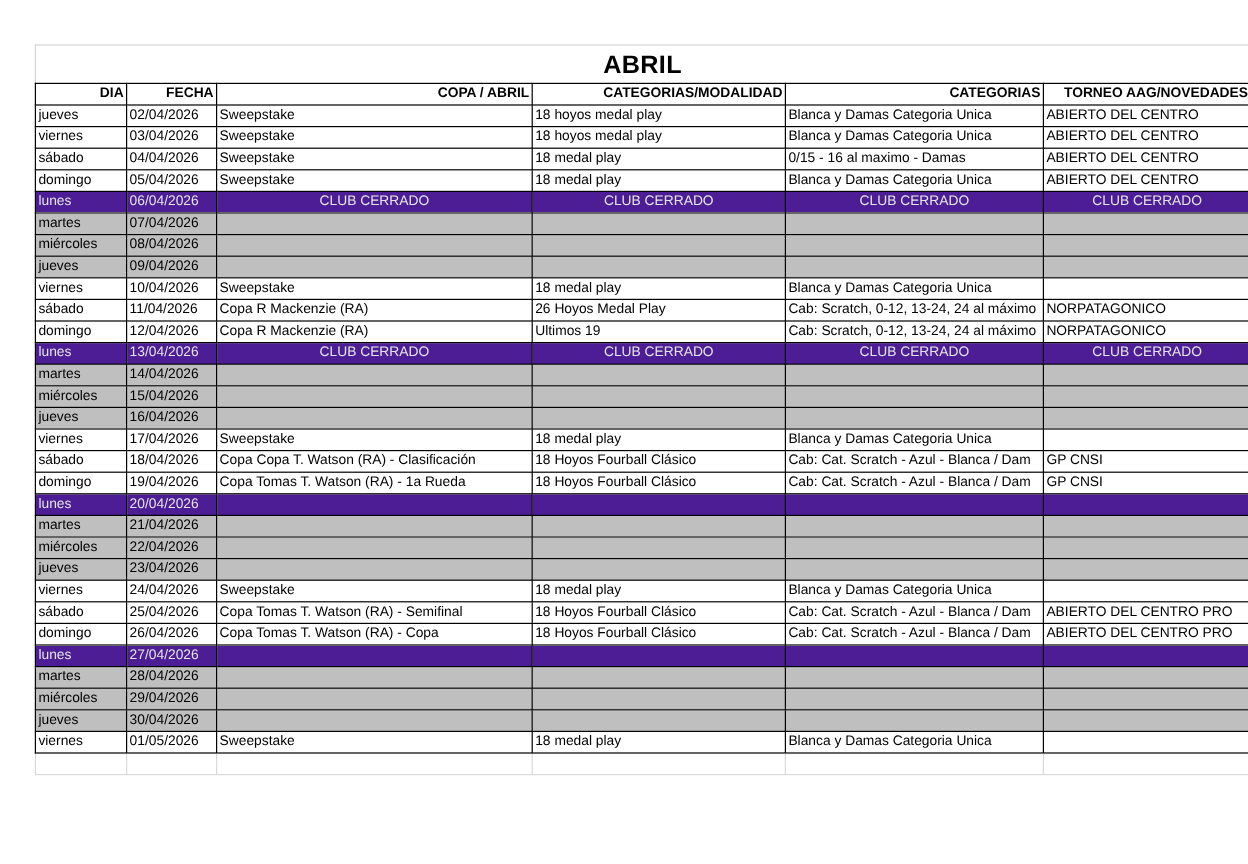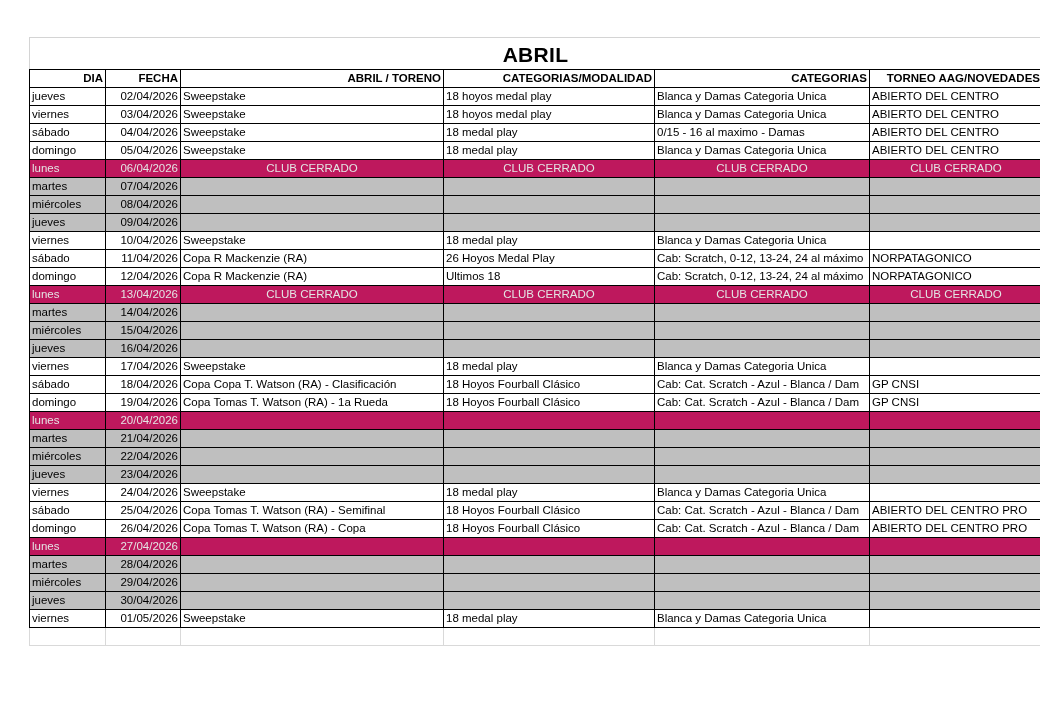--- a/index.html
+++ b/index.html
@@ -6,22 +6,22 @@
   body { width: 1040px; height: 720px; position: relative; overflow: hidden;
          font-family: "Liberation Sans", "DejaVu Sans", sans-serif; color: #000; }
   .sheet { position: absolute; left: 29px; top: 37px; width: 1013px; }
   .title-row { height: 32px; border: 1px solid #d4d4d4; border-bottom: none;
                box-sizing: border-box; display: flex; align-items: center; justify-content: center; }
   .title-row span { font-size: 21px; font-weight: bold; letter-spacing: 0.3px; padding-top: 2px; }
   table { border-collapse: collapse; table-layout: fixed; width: 1013px; }
   td, th { border: 1px solid #000; height: 17.4px; padding: 0 2px; font-size: 11.5px;
            white-space: nowrap; overflow: hidden; line-height: 17px; box-sizing: border-box; }
   th { font-weight: bold; text-align: right; font-size: 11.5px; height: 18px; }
-  td.date { text-align: right; }
-  tr.closed td { background: #be185d; color: #e4e4e4; border-color: #000; }
+  td.date { }
+  tr.closed td { background: #4c1d95; color: #e4e4e4; border-color: #000; }
   tr.closed td.center { text-align: center; margin-top: 20px; }
   tr.grey td { background: #bfbfbf; }
   tr.empty td { border: 1px solid #d9d9d9; border-top: 1px solid #000; height: 18px; }
   col.c1 { width: 76px; } col.c2 { width: 75px; } col.c3 { width: 263px; }
   col.c4 { width: 211px; } col.c5 { width: 215px; } col.c6 { width: 173px; }
 </style>
 </head>
 <body>
 
 <div class="sheet">
@@ -34,21 +34,21 @@
         <col class="c2">
         <col class="c3">
         <col class="c4">
         <col class="c5">
         <col class="c6">
     </colgroup>
     <thead>
       <tr>
         <th>DIA</th>
         <th>FECHA</th>
-        <th>ABRIL / TORENO</th>
+        <th>COPA / ABRIL</th>
         <th>CATEGORIAS/MODALIDAD</th>
         <th>CATEGORIAS</th>
         <th>TORNEO AAG/NOVEDADES</th>
       </tr>
     </thead>
     <tbody id="rows">
         <tr class="normal">
           <td>jueves</td>
           <td class="date">02/04/2026</td>
           <td>Sweepstake</td>
@@ -125,21 +125,21 @@
           <td class="date">11/04/2026</td>
           <td>Copa R Mackenzie (RA)</td>
           <td>26 Hoyos Medal Play</td>
           <td>Cab: Scratch, 0-12, 13-24, 24 al máximo</td>
           <td>NORPATAGONICO</td>
         </tr>
         <tr class="normal">
           <td>domingo</td>
           <td class="date">12/04/2026</td>
           <td>Copa R Mackenzie (RA)</td>
-          <td>Ultimos 18</td>
+          <td>Ultimos 19</td>
           <td>Cab: Scratch, 0-12, 13-24, 24 al máximo</td>
           <td>NORPATAGONICO</td>
         </tr>
         <tr class="closed">
           <td>lunes</td>
           <td class="date">13/04/2026</td>
           <td class="center">CLUB CERRADO</td>
           <td class="center">CLUB CERRADO</td>
           <td class="center">CLUB CERRADO</td>
           <td class="center">CLUB CERRADO</td>

